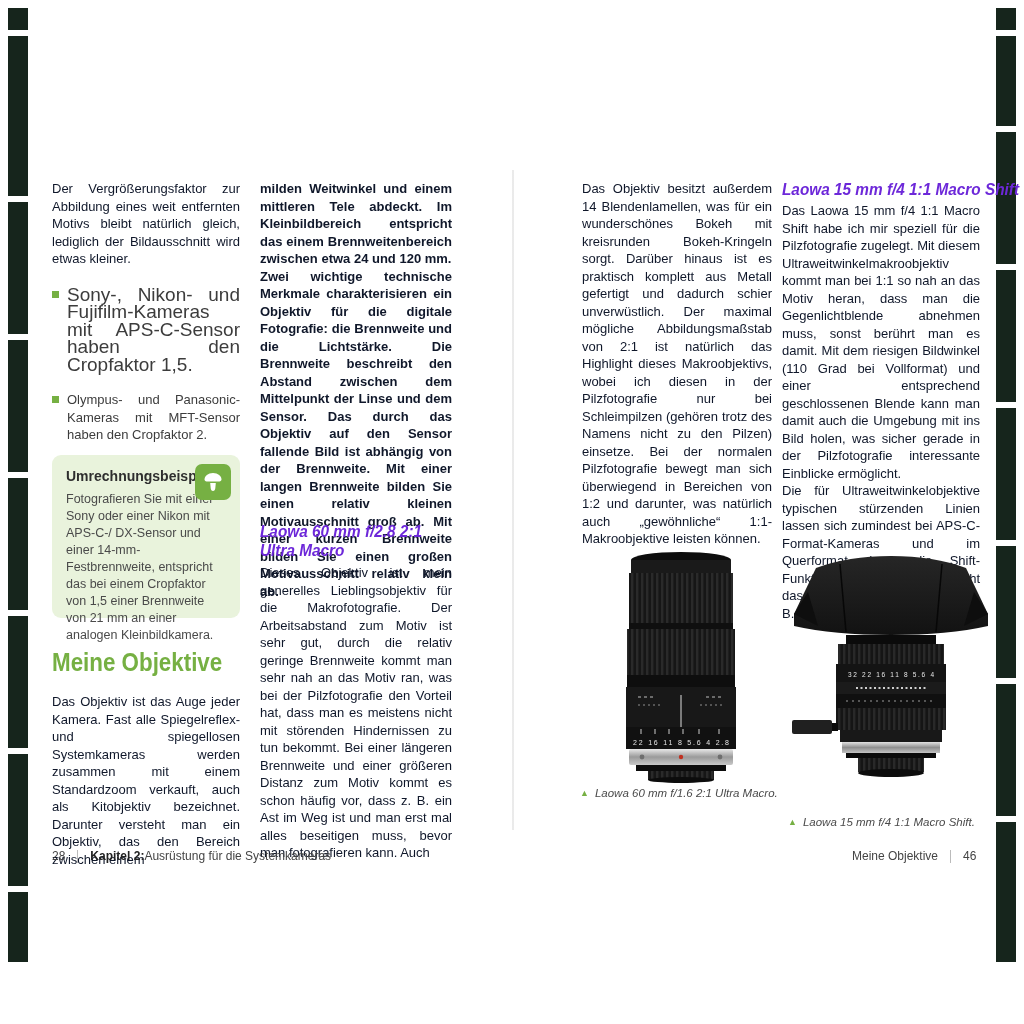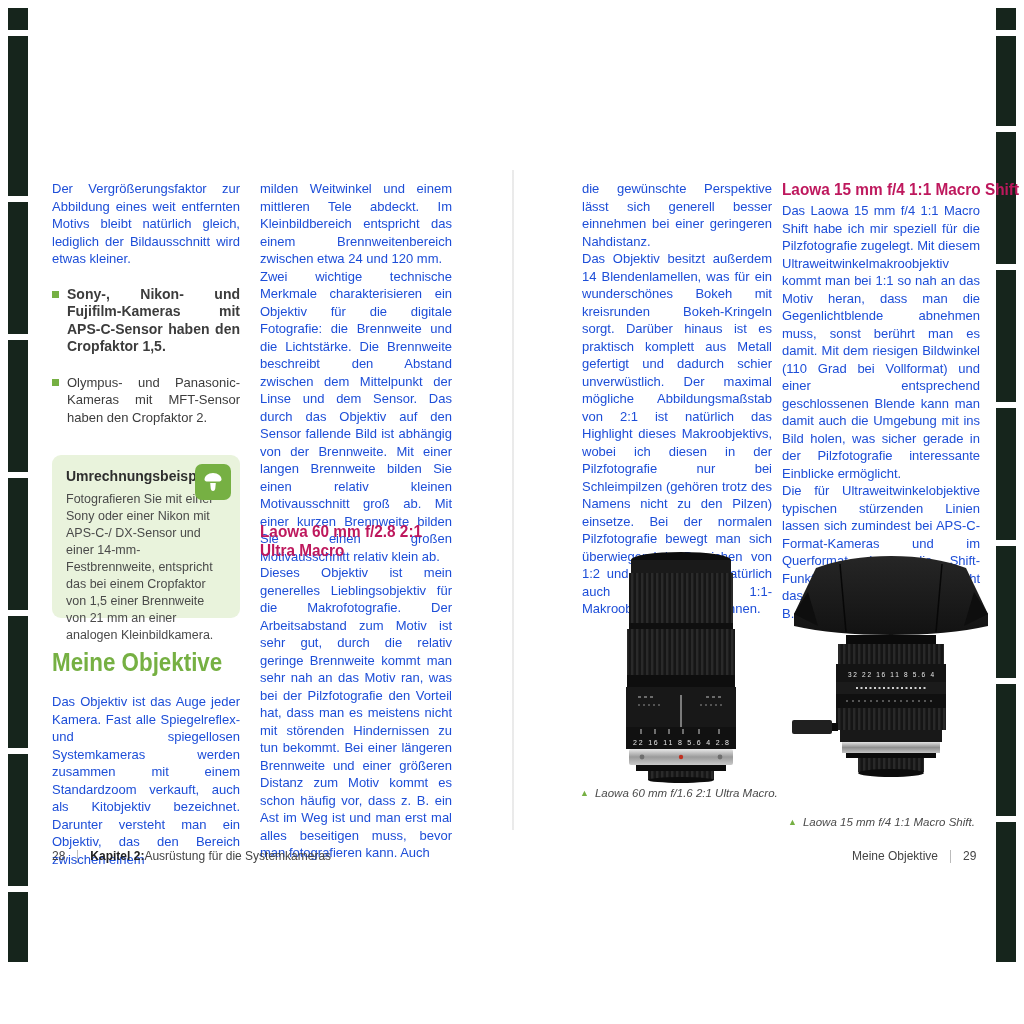--- a/index.html
+++ b/index.html
@@ -7,37 +7,37 @@
           font-family:"Liberation Sans","DejaVu Sans",sans-serif;color:#3c3c3c;}
   
   .edge-seg{position:absolute;width:20px;background:#16251c;}
   .edge-left .edge-seg{left:8px;}
   .edge-right .edge-seg{right:8px;}
   
   .spine{position:absolute;left:512px;top:170px;width:2px;height:660px;
          background:linear-gradient(to right,#f2f2f2,#e3e3e3,#f2f2f2);}
   
   .col{position:absolute;}
-  p.body{margin:0;font-size:13px;line-height:17.5px;text-align:justify;color:#1d4ed8;}
+  p.body{margin:0;font-size:13px;line-height:17.5px;text-align:justify;color:#0f172a;}
   .pgap{margin-top:17px;}
   
   .bullets{list-style:none;margin:0;padding:0;}
   .bullets li{display:flex;margin-top:18px;}
   .sq{flex:none;width:7px;height:7px;background:#76b043;margin:5px 8px 0 0;}
   .bullets .body{flex:1;}
   
   .infobox{position:absolute;background:#e9f3dc;border-radius:9px;padding:13px 14px 12px 14px;box-sizing:border-box;}
   .infobox h4{margin:0 40px 7px 0;font-size:14px;color:#2e2e2e;}
   .infobox p{margin:0;font-size:12.5px;line-height:17px;text-align:left;color:#4a4a4a;}
   .boxicon{position:absolute;top:9px;right:9px;width:36px;height:36px;border-radius:7px;
            background:#76b043;display:flex;align-items:center;justify-content:center;}
   
   h2.green{margin:0;font-size:26px;line-height:28px;color:#76b043;white-space:nowrap;}
   h2.green span{display:inline-block;transform:scaleX(0.86);transform-origin:left;}
-  h3.sub{margin:0;font-size:16.5px;line-height:19px;color:#be185d;}
+  h3.sub{margin:0;font-size:16.5px;line-height:19px;color:#6d28d9;font-style:italic;}
   h3.sub span{display:inline-block;transform:scaleX(0.93);transform-origin:left;width:108%;}
   
   .caption{position:absolute;font-size:11.5px;font-style:italic;color:#4a4a4a;}
   .tri{font-style:normal;color:#76b043;font-size:9px;margin-right:6px;vertical-align:1px;}
   
   .footer{position:absolute;top:849px;font-size:12px;color:#444;display:flex;align-items:center;justify-content:space-between;}
   .fdiv{display:inline-block;width:1px;height:13px;background:#bbb;margin:0 12px;}
   .fbold{font-weight:bold;color:#222;}
   .fig{position:absolute;}
 </style>
@@ -66,21 +66,21 @@
   <div class="edge-seg" style="top:822px;height:140px;"></div>
 </div>
 
 <div class="spine"></div>
 
 <div class="col" style="left:52px;top:180px;width:188px;">
   <p class="body">Der Vergrößerungsfaktor zur Abbildung eines weit entfernten Motivs bleibt natürlich gleich, lediglich der Bildausschnitt wird etwas kleiner.</p>
   <ul class="bullets">
     <li>
           <span class="sq"></span>
-          <span class="body" style="display:block;font-size:14px;line-height:17.5px;text-align:justify;font-weight:bold;">Sony-, Nikon- und Fujifilm-Kameras mit APS-C-Sensor haben den Cropfaktor 1,5.</span>
+          <span class="body" style="display:block;font-size:19px;line-height:17.5px;text-align:justify;">Sony-, Nikon- und Fujifilm-Kameras mit APS-C-Sensor haben den Cropfaktor 1,5.</span>
         </li>
     <li>
           <span class="sq"></span>
           <span class="body" style="display:block;font-size:13px;line-height:17.5px;text-align:justify;">Olympus- und Panasonic-Kameras mit MFT-Sensor haben den Cropfaktor 2.</span>
         </li>
   </ul>
 </div>
 
 <div class="infobox" style="left:52px;top:455px;width:188px;height:163px;">
   <h4>Umrechnungsbeispiel</h4>
@@ -91,31 +91,30 @@
       <path d="M9.2 13h5.6l-.5 5.2c-.1 1.6-1 2.8-2.3 2.8s-2.2-1.2-2.3-2.8L9.2 13z" fill="#ffffff"></path>
     </svg>
   </div>
 </div>
 
 <div class="col" style="left:52px;top:648px;width:188px;">
   <h2 class="green"><span>Meine Objektive</span></h2>
   <p class="body" style="margin-top:17px;">Das Objektiv ist das Auge jeder Kamera. Fast alle Spiegelreflex- und spiegellosen Systemkameras werden zusammen mit einem Standardzoom verkauft, auch als Kitobjektiv bezeichnet. Darunter versteht man ein Objektiv, das den Bereich zwischen einem</p>
 </div>
 
-<div class="col" style="left:260px;top:180px;width:192px;">
+<div class="col" style="left:260px;top:180px;width:192px;font-weight:bold;">
   <p class="body">milden Weitwinkel und einem mittleren Tele abdeckt. Im Kleinbildbereich entspricht das einem Brennweitenbereich zwischen etwa 24 und 120 mm.</p>
   <p class="body pgap">Zwei wichtige technische Merkmale charakterisieren ein Objektiv für die digitale Fotografie: die Brennweite und die Lichtstärke. Die Brennweite beschreibt den Abstand zwischen dem Mittelpunkt der Linse und dem Sensor. Das durch das Objektiv auf den Sensor fallende Bild ist abhängig von der Brennweite. Mit einer langen Brennweite bilden Sie einen relativ kleinen Motivausschnitt groß ab. Mit einer kurzen Brennweite bilden Sie einen großen Motivausschnitt relativ klein ab.</p>
 </div>
 <div class="col" style="left:260px;top:522px;width:192px;">
   <h3 class="sub"><span>Laowa 60 mm f/2.8 2:1 Ultra Macro</span></h3>
   <p class="body" style="margin-top:4px;">Dieses Objektiv ist mein generelles Lieblingsobjektiv für die Makrofotografie. Der Arbeitsabstand zum Motiv ist sehr gut, durch die relativ geringe Brennweite kommt man sehr nah an das Motiv ran, was bei der Pilzfotografie den Vorteil hat, dass man es meistens nicht mit störenden Hindernissen zu tun bekommt. Bei einer längeren Brennweite und einer größeren Distanz zum Motiv kommt es schon häufig vor, dass z. B. ein Ast im Weg ist und man erst mal alles beseitigen muss, bevor man fotografieren kann. Auch</p>
 </div>
 
 <div class="col" style="left:582px;top:180px;width:190px;">
-  <p class="body">die gewünschte Perspektive lässt sich generell besser einnehmen bei einer geringeren Nahdistanz.</p>
   <p class="body pgap">Das Objektiv besitzt außerdem 14 Blendenlamellen, was für ein wunderschönes Bokeh mit kreisrunden Bokeh-Kringeln sorgt. Darüber hinaus ist es praktisch komplett aus Metall gefertigt und dadurch schier unverwüstlich. Der maximal mögliche Abbildungsmaßstab von 2:1 ist natürlich das Highlight dieses Makroobjektivs, wobei ich diesen in der Pilzfotografie nur bei Schleimpilzen (gehören trotz des Namens nicht zu den Pilzen) einsetze. Bei der normalen Pilzfotografie bewegt man sich überwiegend in Bereichen von 1:2 und darunter, was natürlich auch „gewöhnliche“ 1:1-Makroobjektive leisten können.</p>
 </div>
 
 <div class="col" style="left:782px;top:180px;width:198px;">
   <h3 class="sub" style="white-space:nowrap;"><span style="width:100%;">Laowa 15 mm f/4 1:1 Macro Shift</span></h3>
   <p class="body" style="margin-top:3px;">Das Laowa 15 mm f/4 1:1 Macro Shift habe ich mir speziell für die Pilzfotografie zugelegt. Mit diesem Ultraweitwinkelmakroobjektiv kommt man bei 1:1 so nah an das Motiv heran, dass man die Gegenlichtblende abnehmen muss, sonst berührt man es damit. Mit dem riesigen Bildwinkel (110 Grad bei Vollformat) und einer entsprechend geschlossenen Blende kann man damit auch die Umgebung mit ins Bild holen, was sicher gerade in der Pilzfotografie interessante Einblicke ermöglicht.</p>
   <p class="body pgap">Die für Ultraweitwinkelobjektive typischen stürzenden Linien lassen sich zumindest bei APS-C-Format-Kameras und im Querformat durch die Shift-Funktion begradigen. Klar geht das generell auch nachträglich, z. B. in</p>
 </div>
 
 <div class="fig" style="left:586px;top:545px;">
@@ -213,16 +212,16 @@
 
 <div class="footer" style="left:52px;">
   <span>28</span>
   <span class="fdiv"></span>
   <span class="fbold">Kapitel 2:</span>
   <span> Ausrüstung für die Systemkameras</span>
 </div>
 <div class="footer" style="left:852px;">
   <span>Meine Objektive</span>
   <span class="fdiv"></span>
-  <span>29</span>
+  <span>46</span>
 </div>
 
 </div>
 
 </body></html>

